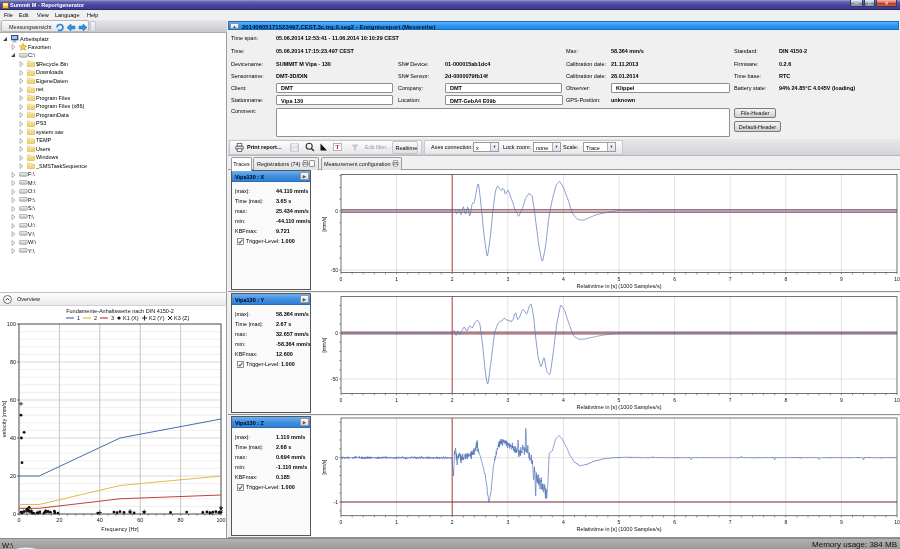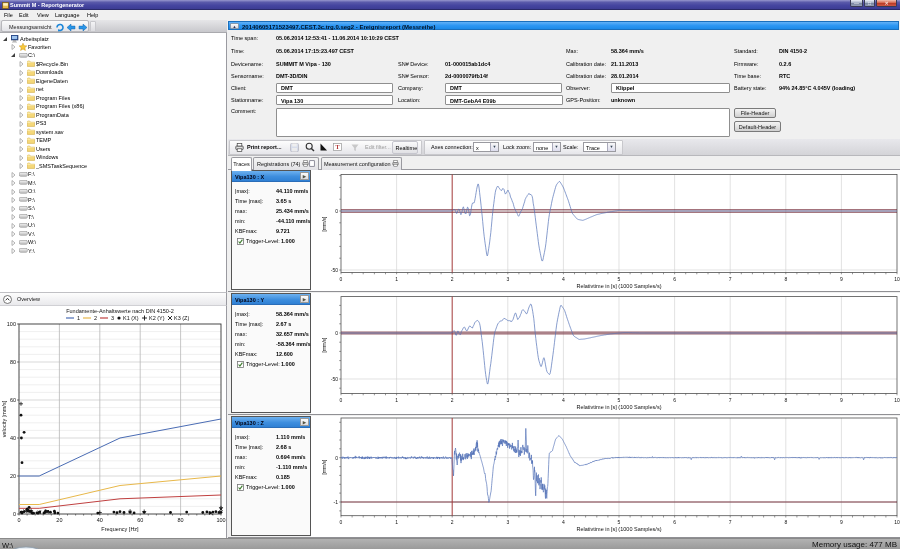--- a/index.html
+++ b/index.html
@@ -969,13 +969,13 @@
       <polyline points="30.0,41.3 30.2,41.7 30.4,42.1 30.6,41.2 30.9,41.3 31.1,42.3 31.3,41.9 31.5,42.4 31.7,42.5 31.9,40.7 32.1,41.9 32.4,41.3 32.6,41.5 32.8,41.7 33.0,42.3 33.2,42.3 33.4,41.4 33.6,41.0 33.9,42.8 34.1,42.2 34.3,41.8 34.5,41.1 34.7,41.4 34.9,41.2 35.1,41.6 35.3,42.2 35.6,41.8 35.8,41.0 36.0,41.6 36.2,42.4 36.4,40.9 36.6,41.4 36.8,41.3 37.1,40.6 37.3,42.0 37.5,42.1 37.7,43.1 37.9,41.6 38.1,41.4 38.3,41.7 38.6,41.7 38.8,41.2 39.0,41.5 39.2,41.5 39.4,41.7 39.6,41.7 39.8,41.1 40.1,41.8 40.3,41.9 40.5,42.0 40.7,41.8 40.9,41.6 41.1,41.4 41.3,41.6 41.6,41.9 41.8,42.6 42.0,41.3 42.2,42.3 42.4,41.8 42.6,41.0 42.8,41.6 43.0,42.2 43.3,41.3 43.5,41.9 43.7,42.0 43.9,41.0 44.1,41.3 44.3,39.9 44.5,42.3 44.8,41.7 45.0,41.4 45.2,40.9 45.4,41.8 45.6,40.8 45.8,41.6 46.0,42.1 46.3,41.8 46.5,41.7 46.7,41.8 46.9,42.0 47.1,41.8 47.3,41.1 47.5,41.2 47.8,40.6 48.0,42.2 48.2,42.3 48.4,40.5 48.6,41.5 48.8,41.4 49.0,42.2 49.3,41.4 49.5,41.6 49.7,41.7 49.9,41.0 50.1,42.1 50.3,41.6 50.5,42.7 50.8,41.4 51.0,42.3 51.2,40.6 51.4,42.5 51.6,40.8 51.8,42.2 52.0,42.6 52.2,41.6 52.5,41.6 52.7,42.2 52.9,42.4 53.1,43.1 53.3,41.9 53.5,41.5 53.7,42.9 54.0,41.6 54.2,40.8 54.4,42.7 54.6,41.4 54.8,41.4 55.0,42.1 55.2,41.5 55.5,42.3 55.7,41.4 55.9,40.8 56.1,41.9 56.3,42.1 56.5,42.9 56.7,40.6 57.0,40.6 57.2,42.0 57.4,41.6 57.6,41.8 57.8,40.9 58.0,42.6 58.2,41.3 58.5,43.0 58.7,41.3 58.9,42.1 59.1,40.9 59.3,41.4 59.5,42.1 59.7,42.1 59.9,42.4 60.2,40.7 60.4,41.1 60.6,42.0 60.8,42.5 61.0,41.4 61.2,41.7 61.4,42.0 61.7,41.6 61.9,41.3 62.1,41.7 62.3,41.3 62.5,41.7 62.7,41.5 62.9,42.0 63.2,41.2 63.4,41.6 63.6,41.9 63.8,41.6 64.0,41.8 64.2,41.8 64.4,41.4 64.7,41.2 64.9,42.6 65.1,41.8 65.3,41.7 65.5,42.3 65.7,41.4 65.9,41.8 66.2,42.0 66.4,42.7 66.6,42.5 66.8,41.6 67.0,40.7 67.2,41.9 67.4,42.9 67.7,41.0 67.9,41.6 68.1,41.0 68.3,42.1 68.5,41.2 68.7,41.5 68.9,42.4 69.1,41.9 69.4,41.6 69.6,42.2 69.8,41.0 70.0,41.9 70.2,41.2 70.4,41.8 70.6,41.3 70.9,41.4 71.1,42.8 71.3,41.8 71.5,41.3 71.7,41.9 71.9,40.8 72.1,40.9 72.4,42.1 72.6,41.6 72.8,41.4 73.0,42.1 73.2,40.7 73.4,41.2 73.6,41.6 73.9,42.1 74.1,42.2 74.3,42.1 74.5,41.2 74.7,42.2 74.9,41.2 75.1,40.3 75.4,42.5 75.6,42.1 75.8,41.0 76.0,41.5 76.2,42.2 76.4,41.7 76.6,41.7 76.9,41.3 77.1,42.2 77.3,41.8 77.5,41.8 77.7,41.5 77.9,41.8 78.1,42.5 78.3,42.5 78.6,41.0 78.8,42.0 79.0,41.6 79.2,41.7 79.4,41.5 79.6,40.9 79.8,41.7 80.1,41.2 80.3,41.4 80.5,41.5 80.7,42.3 80.9,41.9 81.1,41.2 81.3,41.9 81.6,41.9 81.8,41.9 82.0,42.4 82.2,42.2 82.4,41.6 82.6,42.2 82.8,42.4 83.1,41.3 83.3,41.2 83.5,41.7 83.7,42.3 83.9,41.1 84.1,41.5 84.3,42.6 84.6,42.2 84.8,42.5 85.0,42.9 85.2,41.0 85.4,40.9 85.6,42.9 85.8,41.4 86.0,41.8 86.3,41.6 86.5,41.3 86.7,41.2 86.9,41.7 87.1,42.1 87.3,41.4 87.5,40.7 87.8,42.5 88.0,42.2 88.2,41.8 88.4,42.2 88.6,42.0 88.8,41.2 89.0,41.5 89.3,41.8 89.5,41.8 89.7,42.2 89.9,41.3 90.1,42.0 90.3,42.4 90.5,42.1 90.8,41.8 91.0,40.9 91.2,41.8 91.4,42.0 91.6,40.5 91.8,41.8 92.0,41.0 92.3,41.5 92.5,41.4 92.7,42.4 92.9,41.5 93.1,42.0 93.3,42.4 93.5,41.6 93.8,41.9 94.0,41.7 94.2,41.2 94.4,43.1 94.6,41.6 94.8,42.7 95.0,42.8 95.2,41.8 95.5,42.1 95.7,43.1 95.9,41.9 96.1,41.7 96.3,41.1 96.5,41.2 96.7,41.9 97.0,42.7 97.2,41.9 97.4,41.6 97.6,41.4 97.8,41.3 98.0,41.7 98.2,41.6 98.5,42.1 98.7,42.0 98.9,41.5 99.1,41.3 99.3,42.5 99.5,42.0 99.7,41.9 100.0,41.4 100.2,41.8 100.4,40.4 100.6,41.7 100.8,42.1 101.0,41.9 101.2,42.0 101.5,41.8 101.7,41.6 101.9,40.9 102.1,40.9 102.3,41.4 102.5,42.3 102.7,41.5 102.9,42.2 103.2,41.8 103.4,41.5 103.6,41.8 103.8,40.5 104.0,41.7 104.2,41.9 104.4,41.9 104.7,41.2 104.9,42.7 105.1,42.0 105.3,42.4 105.5,41.9 105.7,42.8 105.9,41.9 106.2,41.3 106.4,42.2 106.6,41.2 106.8,42.2 107.0,41.9 107.2,42.5 107.4,41.5 107.7,41.5 107.9,41.7 108.1,41.3 108.3,42.1 108.5,40.7 108.7,41.7 108.9,42.2 109.2,41.9 109.4,41.8 109.6,42.5 109.8,42.4 110.0,40.8 110.2,41.5 110.4,41.2 110.7,40.4 110.9,41.3 111.1,42.2 111.3,41.2 111.5,42.1 111.7,41.1 111.9,41.4 112.1,41.1 112.4,42.2 112.6,42.7 112.8,41.5 113.0,41.3 113.2,41.7 113.4,41.9 113.6,41.9 113.9,42.0 114.1,41.4 114.3,42.5 114.5,41.9 114.7,41.4 114.9,41.7 115.1,42.0 115.4,42.0 115.6,41.5 115.8,41.3 116.0,42.6 116.2,40.5 116.4,41.5 116.6,41.8 116.9,42.4 117.1,42.2 117.3,41.3 117.5,41.5 117.7,42.8 117.9,42.3 118.1,41.9 118.4,42.3 118.6,40.7 118.8,41.1 119.0,42.0 119.2,42.7 119.4,41.7 119.6,42.0 119.8,42.0 120.1,42.4 120.3,41.4 120.5,41.8 120.7,41.1 120.9,41.3 121.1,42.0 121.3,41.7 121.6,42.2 121.8,41.7 122.0,42.3 122.2,41.4 122.4,43.0 122.6,41.6 122.8,41.8 123.1,41.4 123.3,42.3 123.5,41.7 123.7,41.4 123.9,41.8 124.1,41.7 124.3,41.8 124.6,42.0 124.8,42.0 125.0,42.6 125.2,41.6 125.4,41.8 125.6,40.9 125.8,42.2 126.1,40.9 126.3,41.1 126.5,43.0 126.7,41.8 126.9,41.0 127.1,41.8 127.3,41.3 127.6,41.2 127.8,42.2 128.0,41.5 128.2,41.8 128.4,41.0 128.6,43.1 128.8,42.0 129.0,42.4 129.3,41.8 129.5,41.5 129.7,41.6 129.9,41.8 130.1,41.3 130.3,42.2 130.5,41.2 130.8,41.7 131.0,42.4 131.2,41.6 131.4,41.5 131.6,41.7 131.8,42.4 132.0,41.7 132.3,40.6 132.5,40.7 132.7,42.3 132.9,41.8 133.1,42.0 133.3,42.6 133.5,42.6 133.8,41.8 134.0,41.1 134.2,41.2 134.4,41.0 134.6,40.7 134.8,42.1 135.0,41.9 135.3,42.6 135.5,42.0 135.7,41.6 135.9,41.1 136.1,42.4 136.3,42.1 136.5,41.9 136.8,41.9 137.0,42.7 137.2,41.5 137.4,42.0 137.6,42.0 137.8,42.2 138.0,41.9 138.2,42.1 138.5,41.9 138.7,41.1 138.9,41.8 139.1,41.5 139.3,41.8 139.5,42.6 139.7,42.8 140.0,41.5 140.2,42.2 140.4,41.9 140.6,42.2 140.8,41.7 141.0,43.4 141.2,46.8 141.5,50.2 141.7,53.6 141.9,53.5 142.1,53.7 142.3,57.4 142.5,59.9 142.7,56.2 143.0,48.7 143.2,43.8 143.4,36.8 143.6,34.9 143.8,38.5 144.0,35.7 144.2,33.8 144.5,32.1 144.7,33.7 144.9,34.9 145.1,39.3 145.3,43.5 145.5,37.5 145.7,45.3 145.9,46.1 146.2,49.0 146.4,47.2 146.6,44.9 146.8,39.8 147.0,42.1 147.2,42.6 147.4,38.2 147.7,40.9 147.9,41.8 148.1,40.2 148.3,37.5 148.5,36.7 148.7,39.1 148.9,40.0 149.2,38.2 149.4,38.3 149.6,44.4 149.8,38.7 150.0,47.1 150.2,40.2 150.4,44.6 150.7,43.2 150.9,42.9 151.1,43.2 151.3,41.8 151.5,42.7 151.7,37.8 151.9,42.4 152.2,44.1 152.4,41.5 152.6,43.3 152.8,41.7 153.0,42.7 153.2,41.4 153.4,40.7 153.7,39.4 153.9,38.3 154.1,39.6 154.3,41.3 154.5,42.2 154.7,43.3 154.9,37.6 155.1,41.7 155.4,41.4 155.6,40.2 155.8,38.7 156.0,37.0 156.2,39.1 156.4,42.9 156.6,38.9 156.9,40.5 157.1,41.3 157.3,37.7 157.5,40.2 157.7,39.8 157.9,37.9 158.1,38.4 158.4,38.0 158.6,38.5 158.8,40.2 159.0,39.9 159.2,38.9 159.4,38.4 159.6,36.2 159.9,41.1 160.1,37.7 160.3,43.1 160.5,34.9 160.7,35.7 160.9,38.6 161.1,38.1 161.4,37.2 161.6,38.7 161.8,36.2 162.0,34.6 162.2,38.7 162.4,36.0 162.6,37.9 162.8,32.6 163.1,39.0 163.3,36.5 163.5,34.6 163.7,34.3 163.9,35.4 164.1,32.5 164.3,33.8 164.6,30.9 164.8,34.7 165.0,32.4 165.2,28.1 165.4,26.8 165.6,26.2 165.8,32.0 166.1,24.3 166.3,30.9 166.5,26.7 166.7,31.1 166.9,35.7 167.1,32.6 167.3,34.9 167.6,34.1 167.8,37.0 168.0,36.4 168.2,37.0 168.4,37.7 168.6,38.3 168.8,39.0 169.1,39.7 169.3,40.4 169.5,41.2 169.7,42.0 169.9,42.7 170.1,43.5 170.3,44.3 170.6,45.0 170.8,45.8 171.0,46.6 171.2,47.3 171.4,48.1 171.6,48.9 171.8,49.6 172.0,50.4 172.3,51.2 172.5,52.2 172.7,53.2 172.9,54.3 173.1,55.4 173.3,56.5 173.5,57.4 173.8,57.7 174.0,57.3 174.2,58.2 174.4,60.0 174.6,62.5 174.8,64.0 175.0,65.1 175.3,66.2 175.5,67.3 175.7,68.4 175.9,70.2 176.1,72.0 176.3,75.5 176.5,78.0 176.8,79.3 177.0,79.3 177.2,80.3 177.4,82.4 177.6,84.5 177.8,86.3 178.0,86.1 178.3,85.0 178.5,83.8 178.7,82.7 178.9,81.5 179.1,80.4 179.3,79.2 179.5,78.1 179.7,76.9 180.0,75.8 180.2,74.3 180.4,71.9 180.6,69.6 180.8,67.3 181.0,64.9 181.2,62.6 181.5,60.2 181.7,57.9 181.9,55.5 182.1,53.2 182.3,50.9 182.5,49.6 182.7,48.5 183.0,47.5 183.2,46.4 183.4,45.3 183.6,43.7 183.8,42.7 184.0,43.9 184.2,40.0 184.5,41.4 184.7,40.3 184.9,40.4 185.1,35.6 185.3,36.2 185.5,38.4 185.7,35.9 186.0,32.7 186.2,32.8 186.4,32.3 186.6,33.5 186.8,31.6 187.0,31.2 187.2,29.1 187.5,30.7 187.7,26.6 187.9,30.2 188.1,28.0 188.3,25.3 188.5,31.3 188.7,28.8 188.9,24.7 189.2,27.9 189.4,28.3 189.6,23.4 189.8,24.0 190.0,26.3 190.2,28.0 190.4,25.2 190.7,28.0 190.9,23.0 191.1,29.1 191.3,29.0 191.5,29.9 191.7,26.8 191.9,23.8 192.2,26.5 192.4,23.8 192.6,25.4 192.8,25.5 193.0,25.4 193.2,26.3 193.4,27.5 193.7,24.8 193.9,25.0 194.1,24.1 194.3,26.1 194.5,25.0 194.7,27.7 194.9,25.2 195.2,29.2 195.4,30.0 195.6,24.9 195.8,27.4 196.0,26.4 196.2,26.9 196.4,26.6 196.7,31.8 196.9,28.1 197.1,27.2 197.3,29.0 197.5,27.5 197.7,29.3 197.9,28.0 198.1,27.4 198.4,29.4 198.6,32.6 198.8,27.8 199.0,28.3 199.2,29.6 199.4,29.5 199.6,31.1 199.9,29.1 200.1,29.3 200.3,29.1 200.5,29.9 200.7,33.4 200.9,33.4 201.1,31.1 201.4,26.9 201.6,32.0 201.8,29.9 202.0,31.9 202.2,31.1 202.4,31.7 202.6,34.7 202.9,32.5 203.1,30.0 203.3,36.1 203.5,34.1 203.7,33.3 203.9,34.0 204.1,33.5 204.4,37.0 204.6,30.5 204.8,33.4 205.0,33.2 205.2,32.6 205.4,36.4 205.6,33.8 205.8,36.6 206.1,35.8 206.3,34.2 206.5,32.2 206.7,30.3 206.9,26.6 207.1,24.0 207.3,26.9 207.6,32.3 207.8,41.0 208.0,33.9 208.2,34.4 208.4,38.5 208.6,39.2 208.8,37.3 209.1,34.6 209.3,37.3 209.5,39.8 209.7,33.5 209.9,31.2 210.1,37.3 210.3,35.0 210.6,35.9 210.8,35.7 211.0,36.9 211.2,34.6 211.4,31.2 211.6,30.0 211.8,28.9 212.1,31.8 212.3,33.6 212.5,33.7 212.7,32.9 212.9,30.9 213.1,31.8 213.3,38.6 213.6,35.5 213.8,32.3 214.0,32.4 214.2,35.7 214.4,25.9 214.6,19.1 214.8,12.4 215.0,17.9 215.3,23.9 215.5,35.2 215.7,36.1 215.9,33.1 216.1,36.9 216.3,37.3 216.5,32.0 216.8,29.4 217.0,30.9 217.2,34.4 217.4,36.3 217.6,36.4 217.8,41.7 218.0,42.2 218.3,40.9 218.5,36.7 218.7,39.1 218.9,44.5 219.1,42.3 219.3,43.4 219.5,42.6 219.8,42.8 220.0,43.1 220.2,42.6 220.4,38.9 220.6,46.8 220.8,47.8 221.0,44.4 221.3,47.4 221.5,44.6 221.7,51.4 221.9,52.0 222.1,54.2 222.3,59.7 222.5,63.6 222.7,63.6 223.0,61.2 223.2,57.4 223.4,50.8 223.6,55.3 223.8,54.6 224.0,57.9 224.2,67.4 224.5,77.2 224.7,79.8 224.9,74.3 225.1,63.9 225.3,56.6 225.5,57.3 225.7,65.3 226.0,59.9 226.2,59.4 226.4,61.3 226.6,66.9 226.8,65.3 227.0,67.4 227.2,60.1 227.5,58.5 227.7,64.9 227.9,69.3 228.1,66.9 228.3,62.2 228.5,66.9 228.7,68.3 229.0,73.1 229.2,71.9 229.4,70.8 229.6,67.4 229.8,64.1 230.0,66.5 230.2,61.4 230.5,67.8 230.7,68.1 230.9,73.4 231.1,68.2 231.3,73.8 231.5,67.8 231.7,72.2 231.9,71.5 232.2,74.7 232.4,76.2 232.6,75.9 232.8,74.7 233.0,67.9 233.2,73.5 233.4,72.3 233.7,69.3 233.9,69.9 234.1,75.6 234.3,80.0 234.5,82.5 234.7,72.6 234.9,78.2 235.2,73.9 235.4,76.9 235.6,81.9 235.8,82.4 236.0,77.2 236.2,75.6 236.4,70.8 236.7,70.4 236.9,67.5 237.1,62.7 237.3,57.9 237.5,53.1 237.7,48.4 237.9,43.6 238.2,38.8 238.4,37.1 238.6,36.9 238.8,36.7 239.0,36.4 239.2,36.3 239.4,36.2 239.6,36.0 239.9,35.9 240.1,35.8 240.3,35.6 240.5,35.5 240.7,35.4 240.9,35.3 241.1,35.1 241.4,34.8 241.6,34.0 241.8,33.2 242.0,32.5 242.2,31.7 242.4,30.9 242.6,30.2 242.9,29.4 243.1,28.6 243.3,27.9 243.5,27.1 243.7,26.3 243.9,25.6 244.1,24.8 244.4,24.0 244.6,23.3 244.8,22.9 245.0,22.7 245.2,22.5 245.4,22.2 245.6,22.0 245.9,21.8 246.1,21.6 246.3,21.3 246.5,21.1 246.7,20.9 246.9,20.6 247.1,20.4 247.4,20.2 247.6,20.0 247.8,19.7 248.0,19.6 248.2,19.8 248.4,20.0 248.6,20.3 248.8,20.5 249.1,20.7 249.3,21.0 249.5,21.2 249.7,21.4 249.9,21.6 250.1,21.9 250.3,22.1 250.6,22.3 250.8,22.5 251.0,22.8 251.2,23.0 251.4,23.3 251.6,23.8 251.8,24.2 252.1,24.6 252.3,25.0 252.5,25.4 252.7,25.8 252.9,26.2 253.1,26.7 253.3,27.1 253.6,27.5 253.8,27.9 254.0,28.3 254.2,28.7 254.4,29.1 254.6,29.6 254.8,30.0 255.1,30.4 255.3,30.8 255.5,31.3 255.7,31.8 255.9,32.3 256.1,32.8 256.3,33.3 256.6,33.7 256.8,34.2 257.0,34.7 257.2,35.2 257.4,35.7 257.6,36.2 257.8,36.7 258.0,37.5 258.3,37.5 258.5,38.1 258.7,38.5 258.9,39.2 259.1,39.6 259.3,40.0 259.5,40.2 259.8,40.7 260.0,40.7 260.2,40.9 260.4,41.4 260.6,41.9 260.8,42.1 261.0,42.5 261.3,42.8 261.5,42.8 261.7,43.4 261.9,43.9 262.1,44.3 262.3,44.2 262.5,44.7 262.8,44.9 263.0,45.5 263.2,45.7 263.4,46.2 263.6,46.0 263.8,46.5 264.0,46.2 264.3,46.7 264.5,46.6 264.7,46.9 264.9,47.2 265.1,47.1 265.3,47.3 265.5,47.5 265.7,47.4 266.0,47.6 266.2,48.0 266.4,47.7 266.6,48.1 266.8,48.6 267.0,48.2 267.2,48.5 267.5,48.8 267.7,48.9 267.9,48.8 268.1,48.9 268.3,49.4 268.5,49.4 268.7,49.7 269.0,49.4 269.2,49.9 269.4,49.8 269.6,49.6 269.8,49.3 270.0,49.5 270.2,49.3 270.5,49.4 270.7,49.4 270.9,49.2 271.1,49.3 271.3,49.2 271.5,49.4 271.7,49.1 272.0,49.0 272.2,49.0 272.4,49.0 272.6,49.2 272.8,49.0 273.0,49.0 273.2,48.9 273.5,48.8 273.7,48.8 273.9,48.5 274.1,48.5 274.3,48.7 274.5,48.6 274.7,49.0 274.9,48.4 275.2,48.6 275.4,48.2 275.6,47.9 275.8,48.5 276.0,48.3 276.2,48.3 276.4,48.2 276.7,47.8 276.9,47.9 277.1,47.9 277.3,47.7 277.5,47.4 277.7,47.3 277.9,47.8 278.2,47.3 278.4,47.3 278.6,47.0 278.8,47.1 279.0,46.9 279.2,47.0 279.4,46.6 279.7,47.0 279.9,46.5 280.1,46.7 280.3,46.6 280.5,46.2 280.7,46.5 280.9,46.3 281.2,46.2 281.4,46.0 281.6,45.7 281.8,45.3 282.0,45.7 282.2,45.3 282.4,45.7 282.6,45.4 282.9,45.5 283.1,45.7 283.3,45.3 283.5,45.3 283.7,44.9 283.9,44.6 284.1,44.9 284.4,44.7 284.6,44.9 284.8,44.8 285.0,44.5 285.2,45.0 285.4,44.2 285.6,44.5 285.9,44.8 286.1,44.4 286.3,44.5 286.5,44.4 286.7,44.4 286.9,44.3 287.1,44.3 287.4,44.2 287.6,44.2 287.8,44.4 288.0,43.8 288.2,43.8 288.4,43.9 288.6,44.0 288.9,43.9 289.1,43.5 289.3,43.7 289.5,43.3 289.7,43.4 289.9,43.4 290.1,43.4 290.4,43.5 290.6,43.6 290.8,43.2 291.0,43.3 291.2,43.1 291.4,43.0 291.6,43.3 291.8,42.7 292.1,43.0 292.3,42.9 292.5,43.2 292.7,42.8 292.9,42.9 293.1,43.0 293.3,42.8 293.6,42.7 293.8,42.5 294.0,43.0 294.2,42.6 294.4,42.2 294.6,42.4 294.8,42.5 295.1,42.8 295.3,42.4 295.5,42.5 295.7,42.6 295.9,42.1 296.1,42.4 296.3,42.4 296.6,42.2 296.8,42.6 297.0,42.5 297.2,42.3 297.4,42.2 297.6,42.2 297.8,42.6 298.1,42.3 298.3,42.1 298.5,42.5 298.7,42.2 298.9,42.1 299.1,42.0 299.3,42.4 299.5,42.3 299.8,42.0 300.0,42.1 300.2,42.0 300.4,41.8 300.6,41.6 300.8,41.5 301.0,42.0 301.3,42.0 301.5,41.9 301.7,41.5 301.9,42.1 302.1,42.2 302.3,41.9 302.5,41.8 302.8,41.9 303.0,41.8 303.2,41.5 303.4,41.6 303.6,41.8 303.8,42.1 304.0,41.6 304.3,41.7 304.5,41.4 304.7,41.5 304.9,41.7 305.1,42.0 305.3,41.6 305.5,41.5 305.8,41.8 306.0,41.3 306.2,41.7 306.4,41.9 306.6,42.0 306.8,41.3 307.0,41.8 307.3,41.4 307.5,41.9 307.7,41.3 307.9,41.2 308.1,41.8 308.3,41.8 308.5,41.4 308.7,41.6 309.0,41.5 309.2,41.8 309.4,41.5 309.6,41.7 309.8,41.3 310.0,41.7 310.2,41.6 310.5,41.2 310.7,41.5 310.9,41.6 311.1,41.5 311.3,41.5 311.5,41.5 311.7,41.3 312.0,41.3 312.2,41.4 312.4,41.5 312.6,41.0 312.8,41.2 313.0,41.3 313.2,41.4 313.5,41.3 313.7,41.3 313.9,41.2 314.1,41.3 314.3,41.3 314.5,41.2 314.7,41.3 315.0,41.3 315.2,41.2 315.4,41.3 315.6,41.4 315.8,41.1 316.0,41.2 316.2,41.4 316.5,41.2 316.7,41.2 316.9,41.3 317.1,41.2 317.3,41.7 317.5,41.4 317.7,41.5 317.9,41.6 318.2,41.2 318.4,40.8 318.6,41.5 318.8,41.3 319.0,41.1 319.2,41.7 319.4,41.3 319.7,41.2 319.9,41.8 320.1,41.2 320.3,41.2 320.5,41.3 320.7,41.1 320.9,41.4 321.2,41.3 321.4,41.3 321.6,41.3 321.8,41.2 322.0,41.5 322.2,41.5 322.4,41.6 322.7,41.3 322.9,41.2 323.1,41.0 323.3,41.1 323.5,41.7 323.7,41.3 323.9,41.0 324.2,41.6 324.4,41.3 324.6,41.7 324.8,41.4 325.0,41.3 325.2,41.2 325.4,41.4 325.6,41.5 325.9,41.8 326.1,41.8 326.3,41.3 326.5,41.4 326.7,41.5 326.9,41.4 327.1,41.3 327.4,41.1 327.6,41.5 327.8,41.3 328.0,41.4 328.2,41.5 328.4,41.7 328.6,41.5 328.9,41.7 329.1,41.8 329.3,41.3 329.5,41.8 329.7,41.9 329.9,41.7 330.1,41.6 330.4,41.8 330.6,41.4 330.8,41.5 331.0,41.5 331.2,41.5 331.4,41.8 331.6,41.5 331.9,41.7 332.1,41.8 332.3,41.9 332.5,41.7 332.7,41.8 332.9,41.5 333.1,41.6 333.4,41.9 333.6,41.9 333.8,41.6 334.0,41.8 334.2,41.6 334.4,41.6 334.6,41.6 334.8,41.7 335.1,41.7 335.3,41.7 335.5,41.8 335.7,41.8 335.9,41.8 336.1,41.7 336.3,41.5 336.6,41.6 336.8,41.9 337.0,41.8 337.2,41.7 337.4,42.1 337.6,41.9 337.8,41.6 338.1,41.7 338.3,41.4 338.5,41.8 338.7,41.5 338.9,41.7 339.1,41.9 339.3,41.7 339.6,41.5 339.8,41.7 340.0,41.7 340.2,41.6 340.4,41.9 340.6,41.8 340.8,41.5 341.1,40.9 341.3,40.6 341.5,40.6 341.7,41.1 341.9,41.8 342.1,41.7 342.3,41.9 342.5,41.7 342.8,41.6 343.0,41.5 343.2,41.9 343.4,41.7 343.6,41.3 343.8,41.5 344.0,41.7 344.3,41.5 344.5,41.4 344.7,41.5 344.9,41.8 345.1,41.6 345.3,41.7 345.5,41.7 345.8,41.6 346.0,41.6 346.2,41.7 346.4,41.6 346.6,41.5 346.8,41.9 347.0,41.9 347.3,41.5 347.5,41.5 347.7,41.6 347.9,42.0 348.1,41.5 348.3,41.7 348.5,41.6 348.8,41.7 349.0,41.8 349.2,41.4 349.4,41.7 349.6,41.6 349.8,42.0 350.0,41.7 350.3,41.4 350.5,41.6 350.7,41.5 350.9,41.5 351.1,41.4 351.3,41.7 351.5,41.8 351.7,41.5 352.0,41.9 352.2,41.8 352.4,41.4 352.6,41.8 352.8,41.8 353.0,41.6 353.2,42.0 353.5,41.8 353.7,41.6 353.9,41.9 354.1,42.0 354.3,41.9 354.5,41.5 354.7,41.7 355.0,41.6 355.2,41.6 355.4,41.7 355.6,41.8 355.8,41.7 356.0,41.9 356.2,41.6 356.5,41.6 356.7,42.0 356.9,41.9 357.1,41.7 357.3,41.7 357.5,41.8 357.7,41.7 358.0,41.6 358.2,41.5 358.4,41.8 358.6,41.7 358.8,41.9 359.0,41.7 359.2,41.8 359.4,41.5 359.7,41.8 359.9,41.8 360.1,41.8 360.3,41.6 360.5,41.4 360.7,41.7 360.9,41.8 361.2,41.5 361.4,41.7 361.6,41.3 361.8,41.8 362.0,41.6 362.2,41.7 362.4,41.8 362.7,41.7 362.9,41.7 363.1,41.7 363.3,41.6 363.5,41.6 363.7,41.8 363.9,41.7 364.2,41.6 364.4,41.3 364.6,41.5 364.8,42.1 365.0,41.5 365.2,41.7 365.4,41.7 365.7,41.9 365.9,42.1 366.1,41.5 366.3,41.6 366.5,41.5 366.7,41.8 366.9,41.7 367.2,41.8 367.4,41.8 367.6,41.1 367.8,41.8 368.0,41.6 368.2,41.6 368.4,41.9 368.6,41.8 368.9,41.6 369.1,41.8 369.3,41.6 369.5,41.6 369.7,41.6 369.9,41.7 370.1,41.7 370.4,41.8 370.6,41.9 370.8,41.6 371.0,41.5 371.2,41.7 371.4,41.7 371.6,41.6 371.9,41.7 372.1,42.1 372.3,41.9 372.5,42.0 372.7,41.6 372.9,41.4 373.1,41.7 373.4,41.4 373.6,41.7 373.8,41.7 374.0,41.7 374.2,41.9 374.4,41.7 374.6,41.6 374.9,41.7 375.1,41.3 375.3,41.9 375.5,41.7 375.7,41.8 375.9,41.8 376.1,41.9 376.4,41.9 376.6,41.8 376.8,41.8 377.0,41.8 377.2,41.7 377.4,41.7 377.6,42.1 377.8,41.5 378.1,41.7 378.3,42.1 378.5,41.9 378.7,41.9 378.9,41.5 379.1,41.5 379.3,41.7 379.6,41.9 379.8,42.3 380.0,43.1 380.2,43.7 380.4,43.4 380.6,42.7 380.8,42.1 381.1,41.6 381.3,41.7 381.5,41.7 381.7,42.0 381.9,41.7 382.1,41.9 382.3,41.8 382.6,41.4 382.8,41.7 383.0,41.5 383.2,41.5 383.4,41.8 383.6,41.7 383.8,41.7 384.1,41.5 384.3,41.6 384.5,41.7 384.7,41.5 384.9,41.7 385.1,41.6 385.3,41.2 385.5,41.8 385.8,41.7 386.0,41.5 386.2,41.5 386.4,41.6 386.6,41.5 386.8,41.6 387.0,41.6 387.3,41.6 387.5,41.8 387.7,41.7 387.9,41.8 388.1,41.7 388.3,42.0 388.5,41.8 388.8,41.4 389.0,41.6 389.2,41.7 389.4,41.5 389.6,41.4 389.8,41.8 390.0,41.5 390.3,41.9 390.5,41.8 390.7,41.5 390.9,41.8 391.1,41.8 391.3,41.5 391.5,41.6 391.8,41.9 392.0,41.5 392.2,41.6 392.4,41.4 392.6,41.9 392.8,41.6 393.0,41.8 393.3,41.6 393.5,41.8 393.7,41.8 393.9,41.7 394.1,41.6 394.3,41.7 394.5,41.4 394.7,41.8 395.0,41.7 395.2,41.5 395.4,41.7 395.6,41.7 395.8,42.0 396.0,41.5 396.2,42.0 396.5,41.6 396.7,41.8 396.9,41.9 397.1,41.7 397.3,41.8 397.5,41.8 397.7,41.7 398.0,41.8 398.2,41.8 398.4,41.6 398.6,41.5 398.8,41.8 399.0,41.6 399.2,41.6 399.5,41.8 399.7,41.6 399.9,41.5 400.1,41.4 400.3,41.3 400.5,41.8 400.7,41.6 401.0,42.0 401.2,41.5 401.4,41.7 401.6,41.9 401.8,41.7 402.0,41.6 402.2,41.8 402.4,41.5 402.7,41.9 402.9,41.9 403.1,42.0 403.3,41.6 403.5,41.6 403.7,41.5 403.9,41.3 404.2,41.5 404.4,41.7 404.6,41.6 404.8,41.5 405.0,41.9 405.2,41.6 405.4,41.7 405.7,41.7 405.9,41.6 406.1,41.8 406.3,41.6 406.5,41.6 406.7,41.8 406.9,42.0 407.2,41.9 407.4,41.8 407.6,41.4 407.8,41.5 408.0,41.7 408.2,41.6 408.4,41.8 408.7,41.6 408.9,41.7 409.1,41.8 409.3,41.6 409.5,41.8 409.7,41.5 409.9,41.5 410.2,41.5 410.4,41.8 410.6,41.9 410.8,41.8 411.0,41.9 411.2,41.5 411.4,41.9 411.6,42.2 411.9,41.9 412.1,41.9 412.3,41.7 412.5,41.7 412.7,41.7 412.9,41.8 413.1,41.5 413.4,41.7 413.6,41.5 413.8,41.7 414.0,41.9 414.2,41.5 414.4,41.8 414.6,41.7 414.9,41.3 415.1,41.7 415.3,41.8 415.5,41.8 415.7,41.7 415.9,41.8 416.1,41.9 416.4,41.8 416.6,41.6 416.8,41.7 417.0,41.6 417.2,41.4 417.4,41.8 417.6,41.6 417.9,41.5 418.1,41.7 418.3,41.7 418.5,41.5 418.7,41.5 418.9,41.9 419.1,41.4 419.3,41.6 419.6,41.4 419.8,41.5 420.0,41.6 420.2,41.7 420.4,41.6 420.6,41.6 420.8,41.9 421.1,41.5 421.3,41.8 421.5,41.7 421.7,41.6 421.9,41.8 422.1,41.8 422.3,41.4 422.6,41.6 422.8,41.9 423.0,41.9 423.2,41.7 423.4,42.0 423.6,41.7 423.8,41.6 424.1,41.8 424.3,41.7 424.5,41.9 424.7,41.8 424.9,41.6 425.1,41.8 425.3,41.9 425.6,41.7 425.8,41.6 426.0,41.8 426.2,41.7 426.4,41.5 426.6,41.5 426.8,42.2 427.1,41.6 427.3,41.4 427.5,41.5 427.7,41.7 427.9,41.5 428.1,42.0 428.3,41.7 428.5,41.7 428.8,41.6 429.0,42.1 429.2,41.8 429.4,41.8 429.6,41.6 429.8,41.2 430.0,40.7 430.3,40.1 430.5,40.3 430.7,40.8 430.9,41.5 431.1,41.8 431.3,41.8 431.5,41.6 431.8,41.5 432.0,41.8 432.2,41.7 432.4,41.9 432.6,41.6 432.8,41.6 433.0,42.0 433.3,41.8 433.5,41.7 433.7,42.0 433.9,41.4 434.1,41.7 434.3,42.0 434.5,42.1 434.8,41.7 435.0,41.8 435.2,41.7 435.4,41.8 435.6,42.0 435.8,41.6 436.0,41.5 436.3,41.3 436.5,41.6 436.7,41.5 436.9,41.4 437.1,41.7 437.3,41.7 437.5,41.8 437.7,41.6 438.0,41.8 438.2,41.6 438.4,41.6 438.6,41.7 438.8,41.6 439.0,41.9 439.2,41.6 439.5,41.8 439.7,41.7 439.9,41.8 440.1,41.5 440.3,41.7 440.5,41.5 440.7,41.9 441.0,41.9 441.2,41.8 441.4,41.9 441.6,41.6 441.8,41.8 442.0,41.8 442.2,41.6 442.5,41.6 442.7,41.4 442.9,41.8 443.1,41.8 443.3,42.3 443.5,41.7 443.7,41.8 444.0,41.5 444.2,41.5 444.4,41.6 444.6,41.9 444.8,41.8 445.0,41.7 445.2,41.6 445.4,41.7 445.7,41.7 445.9,41.6 446.1,41.7 446.3,41.8 446.5,41.5 446.7,41.8 446.9,41.7 447.2,41.7 447.4,41.4 447.6,42.0 447.8,41.6 448.0,41.6 448.2,41.8 448.4,41.7 448.7,41.7 448.9,41.6 449.1,41.9 449.3,41.8 449.5,42.1 449.7,42.0 449.9,41.5 450.2,41.4 450.4,41.9 450.6,42.0 450.8,41.9 451.0,41.7 451.2,41.4 451.4,41.8 451.7,41.7 451.9,41.6 452.1,41.6 452.3,41.7 452.5,41.7 452.7,41.4 452.9,41.7 453.2,41.7 453.4,41.8 453.6,41.7 453.8,41.8 454.0,41.7 454.2,41.6 454.4,41.4 454.6,41.8 454.9,41.4 455.1,41.6 455.3,41.8 455.5,41.7 455.7,42.0 455.9,41.3 456.1,42.0 456.4,41.7 456.6,41.6 456.8,41.5 457.0,41.5 457.2,41.6 457.4,42.0 457.6,41.6 457.9,41.5 458.1,41.5 458.3,41.5 458.5,41.9 458.7,42.0 458.9,41.9 459.1,41.9 459.4,42.0 459.6,41.8 459.8,41.6 460.0,41.6 460.2,41.6 460.4,41.4 460.6,42.0 460.9,41.5 461.1,41.5 461.3,42.0 461.5,41.6 461.7,41.7 461.9,41.9 462.1,41.5 462.3,41.6 462.6,41.5 462.8,41.8 463.0,41.5 463.2,42.6 463.4,43.0 463.6,43.8 463.8,43.3 464.1,42.5 464.3,42.1 464.5,41.5 464.7,41.7 464.9,41.9 465.1,41.8 465.3,41.7 465.6,42.0 465.8,41.9 466.0,41.8 466.2,41.8 466.4,41.7 466.6,41.8 466.8,41.4 467.1,41.7 467.3,42.0 467.5,41.7 467.7,41.4 467.9,41.5 468.1,41.7 468.3,41.7 468.6,42.0 468.8,41.8 469.0,41.9 469.2,41.9 469.4,41.5 469.6,41.5 469.8,41.9 470.1,41.8 470.3,41.7 470.5,41.7 470.7,41.9 470.9,41.5 471.1,41.5 471.3,41.7 471.5,41.9 471.8,41.7 472.0,41.6 472.2,42.0 472.4,41.6 472.6,41.6 472.8,41.8 473.0,41.5 473.3,41.8 473.5,41.8 473.7,41.8 473.9,41.8 474.1,41.5 474.3,41.5 474.5,41.3 474.8,41.4 475.0,41.7 475.2,41.5 475.4,41.4 475.6,41.7 475.8,41.7 476.0,41.8 476.3,41.6 476.5,41.5 476.7,41.4 476.9,41.8 477.1,41.6 477.3,41.7 477.5,41.8 477.8,41.9 478.0,41.7 478.2,42.0 478.4,41.9 478.6,41.6 478.8,41.5 479.0,41.7 479.2,41.5 479.5,41.7 479.7,41.5 479.9,41.8 480.1,42.0 480.3,41.3 480.5,41.5 480.7,41.2 481.0,41.6 481.2,41.5 481.4,41.6 481.6,41.6 481.8,42.0 482.0,41.6 482.2,41.4 482.5,41.8 482.7,41.5 482.9,41.9 483.1,41.6 483.3,41.8 483.5,42.0 483.7,41.4 484.0,41.8 484.2,41.7 484.4,41.9 484.6,41.3 484.8,41.7 485.0,41.7 485.2,41.7 485.5,41.6 485.7,41.6 485.9,41.7 486.1,41.7 486.3,42.0 486.5,41.6 486.7,41.9 487.0,41.8 487.2,41.8 487.4,41.6 487.6,41.6 487.8,42.0 488.0,41.3 488.2,42.0 488.4,41.7 488.7,41.7 488.9,42.1 489.1,41.5 489.3,41.7 489.5,41.9 489.7,41.7 489.9,42.3 490.2,41.8 490.4,41.7 490.6,41.7 490.8,41.5 491.0,41.6 491.2,42.0 491.4,41.6 491.7,41.9 491.9,41.8 492.1,41.5 492.3,41.5 492.5,41.4 492.7,41.7 492.9,41.4 493.2,41.8 493.4,41.6 493.6,41.7 493.8,41.7 494.0,42.0 494.2,41.9 494.4,41.5 494.7,41.7 494.9,41.5 495.1,41.8 495.3,41.8 495.5,41.7 495.7,41.7 495.9,41.7 496.2,41.5 496.4,41.9 496.6,41.5 496.8,41.7 497.0,41.6 497.2,41.9 497.4,41.7 497.6,41.6 497.9,41.9 498.1,41.4 498.3,41.8 498.5,41.6 498.7,41.8 498.9,41.6 499.1,41.5 499.4,42.0 499.6,41.8 499.8,41.6 500.0,41.7 500.2,41.7 500.4,41.5 500.6,41.5 500.9,41.6 501.1,41.8 501.3,41.5 501.5,41.3 501.7,41.7 501.9,41.7 502.1,41.5 502.4,41.8 502.6,41.8 502.8,41.9 503.0,41.8 503.2,41.6 503.4,41.6 503.6,41.7 503.9,41.6 504.1,41.7 504.3,41.8 504.5,41.5 504.7,41.8 504.9,41.6 505.1,41.9 505.3,41.8 505.6,41.7 505.8,41.8 506.0,41.4 506.2,41.4 506.4,41.9 506.6,41.6 506.8,41.4 507.1,41.8 507.3,41.8 507.5,41.9 507.7,42.0 507.9,42.8 508.1,43.4 508.3,43.0 508.6,42.4 508.8,42.0 509.0,41.7 509.2,41.9 509.4,41.8 509.6,41.7 509.8,41.7 510.1,41.8 510.3,41.6 510.5,41.8 510.7,41.7 510.9,41.5 511.1,41.8 511.3,41.6 511.6,41.6 511.8,41.7 512.0,41.6 512.2,41.7 512.4,41.8 512.6,41.7 512.8,41.7 513.1,41.2 513.3,41.6 513.5,41.9 513.7,41.9 513.9,41.9 514.1,42.0 514.3,41.8 514.5,41.7 514.8,41.9 515.0,41.9 515.2,41.7 515.4,41.3 515.6,41.7 515.8,41.3 516.0,41.7 516.3,41.7 516.5,41.7 516.7,41.8 516.9,41.6 517.1,41.9 517.3,42.0 517.5,41.6 517.8,42.0 518.0,42.0 518.2,41.4 518.4,41.8 518.6,42.1 518.8,41.7 519.0,41.9 519.3,41.7 519.5,41.7 519.7,41.9 519.9,42.0 520.1,41.5 520.3,41.4 520.5,41.8 520.8,42.0 521.0,42.0 521.2,41.5 521.4,41.7 521.6,41.5 521.8,41.4 522.0,41.6 522.2,41.6 522.5,41.7 522.7,41.7 522.9,41.8 523.1,41.6 523.3,41.4 523.5,41.9 523.7,41.5 524.0,41.8 524.2,41.9 524.4,41.6 524.6,41.9 524.8,41.7 525.0,41.6 525.2,41.8 525.5,41.6 525.7,42.0 525.9,41.5 526.1,41.8 526.3,41.3 526.5,41.5 526.7,41.8 527.0,41.6 527.2,41.6 527.4,41.8 527.6,41.5 527.8,41.7 528.0,41.8 528.2,41.8 528.5,41.5 528.7,42.0 528.9,41.9 529.1,41.6 529.3,41.7 529.5,41.6 529.7,41.9 530.0,41.6 530.2,41.8 530.4,41.9 530.6,41.6 530.8,41.9 531.0,41.6 531.2,41.8 531.4,41.6 531.7,42.0 531.9,41.6 532.1,41.7 532.3,41.9 532.5,41.6 532.7,42.0 532.9,42.0 533.2,41.8 533.4,41.8 533.6,41.9 533.8,41.7 534.0,41.6 534.2,41.8 534.4,42.1 534.7,41.5 534.9,41.7 535.1,41.9 535.3,41.6 535.5,42.0 535.7,41.7 535.9,41.6 536.2,41.8 536.4,41.6 536.6,41.9 536.8,41.7 537.0,41.6 537.2,41.7 537.4,41.8 537.7,41.7 537.9,41.6 538.1,41.3 538.3,41.6 538.5,42.0 538.7,41.6 538.9,41.9 539.1,42.1 539.4,41.6 539.6,41.4 539.8,41.8 540.0,41.7 540.2,41.8 540.4,41.5 540.6,41.8 540.9,41.9 541.1,41.7 541.3,41.6 541.5,41.8 541.7,41.8 541.9,41.8 542.1,41.5 542.4,41.8 542.6,41.6 542.8,41.7 543.0,41.6 543.2,41.6 543.4,41.8 543.6,41.6 543.9,41.9 544.1,41.7 544.3,41.5 544.5,41.6 544.7,42.0 544.9,41.7 545.1,41.7 545.4,41.5 545.6,41.8 545.8,41.5 546.0,41.7 546.2,41.5 546.4,41.8 546.6,41.5 546.9,42.1 547.1,41.3 547.3,41.9 547.5,41.7 547.7,41.6 547.9,41.8 548.1,41.9 548.3,41.3 548.6,41.6 548.8,41.7 549.0,41.6 549.2,41.7 549.4,41.8 549.6,41.7 549.8,41.7 550.1,41.6 550.3,41.7 550.5,41.5 550.7,41.5 550.9,41.6 551.1,41.7 551.3,41.5 551.6,42.0 551.8,41.8 552.0,41.9 552.2,42.5 552.4,43.3 552.6,43.9 552.8,43.3 553.1,42.5 553.3,41.3 553.5,41.7 553.7,41.7 553.9,41.7 554.1,41.7 554.3,41.6 554.6,41.6 554.8,41.7 555.0,41.7 555.2,41.5 555.4,41.9 555.6,41.6 555.8,41.4 556.1,41.6 556.3,42.0 556.5,41.6 556.7,41.4 556.9,41.6 557.1,41.8 557.3,41.4 557.5,42.0 557.8,41.7 558.0,41.8 558.2,41.5 558.4,41.7 558.6,42.1 558.8,41.6 559.0,41.6 559.3,41.5 559.5,42.0 559.7,41.5 559.9,41.7 560.1,42.0 560.3,41.7 560.5,41.6 560.8,41.6 561.0,41.8 561.2,41.6 561.4,41.7 561.6,41.7 561.8,41.4 562.0,41.4 562.3,41.9 562.5,41.9 562.7,41.6 562.9,41.7 563.1,41.8 563.3,41.7 563.5,41.7 563.8,41.5 564.0,41.9 564.2,41.5 564.4,41.7 564.6,41.8 564.8,41.7 565.0,41.7 565.2,42.1 565.5,41.8 565.7,41.5 565.9,41.5 566.1,41.6 566.3,41.7 566.5,42.0 566.7,41.9 567.0,41.6 567.2,41.6 567.4,41.7 567.6,41.8 567.8,42.0 568.0,41.9 568.2,41.5 568.5,41.8 568.7,41.5 568.9,41.8 569.1,41.5 569.3,41.7 569.5,41.8 569.7,41.8 570.0,41.5 570.2,42.1 570.4,41.8 570.6,41.8 570.8,41.9 571.0,42.2 571.2,41.6 571.5,41.9 571.7,41.9 571.9,42.0 572.1,41.7 572.3,41.9 572.5,41.9 572.7,41.9 573.0,41.5 573.2,41.7 573.4,41.4 573.6,41.5 573.8,41.6 574.0,41.8 574.2,41.4 574.4,41.7 574.7,41.5 574.9,41.8 575.1,41.8 575.3,41.7 575.5,41.8 575.7,41.5 575.9,41.5 576.2,41.6 576.4,41.7 576.6,41.7 576.8,41.7 577.0,42.0 577.2,41.3 577.4,41.5 577.7,41.7 577.9,41.6 578.1,41.6 578.3,41.8 578.5,41.8 578.7,41.3 578.9,41.6 579.2,41.6 579.4,41.7 579.6,42.0 579.8,41.5 580.0,41.7 580.2,41.7 580.4,41.6 580.7,41.4 580.9,41.4 581.1,41.7 581.3,42.0 581.5,42.0 581.7,41.8 581.9,42.2 582.1,41.8 582.4,41.6 582.6,41.5 582.8,41.7 583.0,42.0 583.2,41.5 583.4,42.0 583.6,41.7 583.9,41.7 584.1,41.9 584.3,42.0 584.5,41.5 584.7,41.7 584.9,41.6 585.1,41.8 585.4,41.5 585.6,41.5 585.8,41.6 586.0,41.9" fill="none" stroke="#5572b8" stroke-width="0.7" stroke-linejoin="round"></polyline>
     </svg></div>
 <div class="abs" style="left:228px;top:290.5px;width:672px;height:1px;background:#909094"></div>
 <div class="abs" style="left:228px;top:413.5px;width:672px;height:1px;background:#909094"></div>
 <div class="abs" style="left:228px;top:536.5px;width:672px;height:1px;background:#909094"></div>
 <div id="statusbar" class="abs">
     <span style="position:absolute;left:2px;top:1.5px">W:\</span>
     <svg style="position:absolute;left:6px;top:6px" width="40" height="5">
       <ellipse cx="20" cy="8" rx="16" ry="6" fill="#e8eef4" stroke="#8899aa" stroke-width="0.8"></ellipse>
     </svg>
-    <span style="position:absolute;right:3px;top:1px;font-size:8px">Memory usage: 477 MB</span>
+    <span style="position:absolute;right:3px;top:1px;font-size:8px">Memory usage: 384 MB</span>
   </div>
 </body></html>

